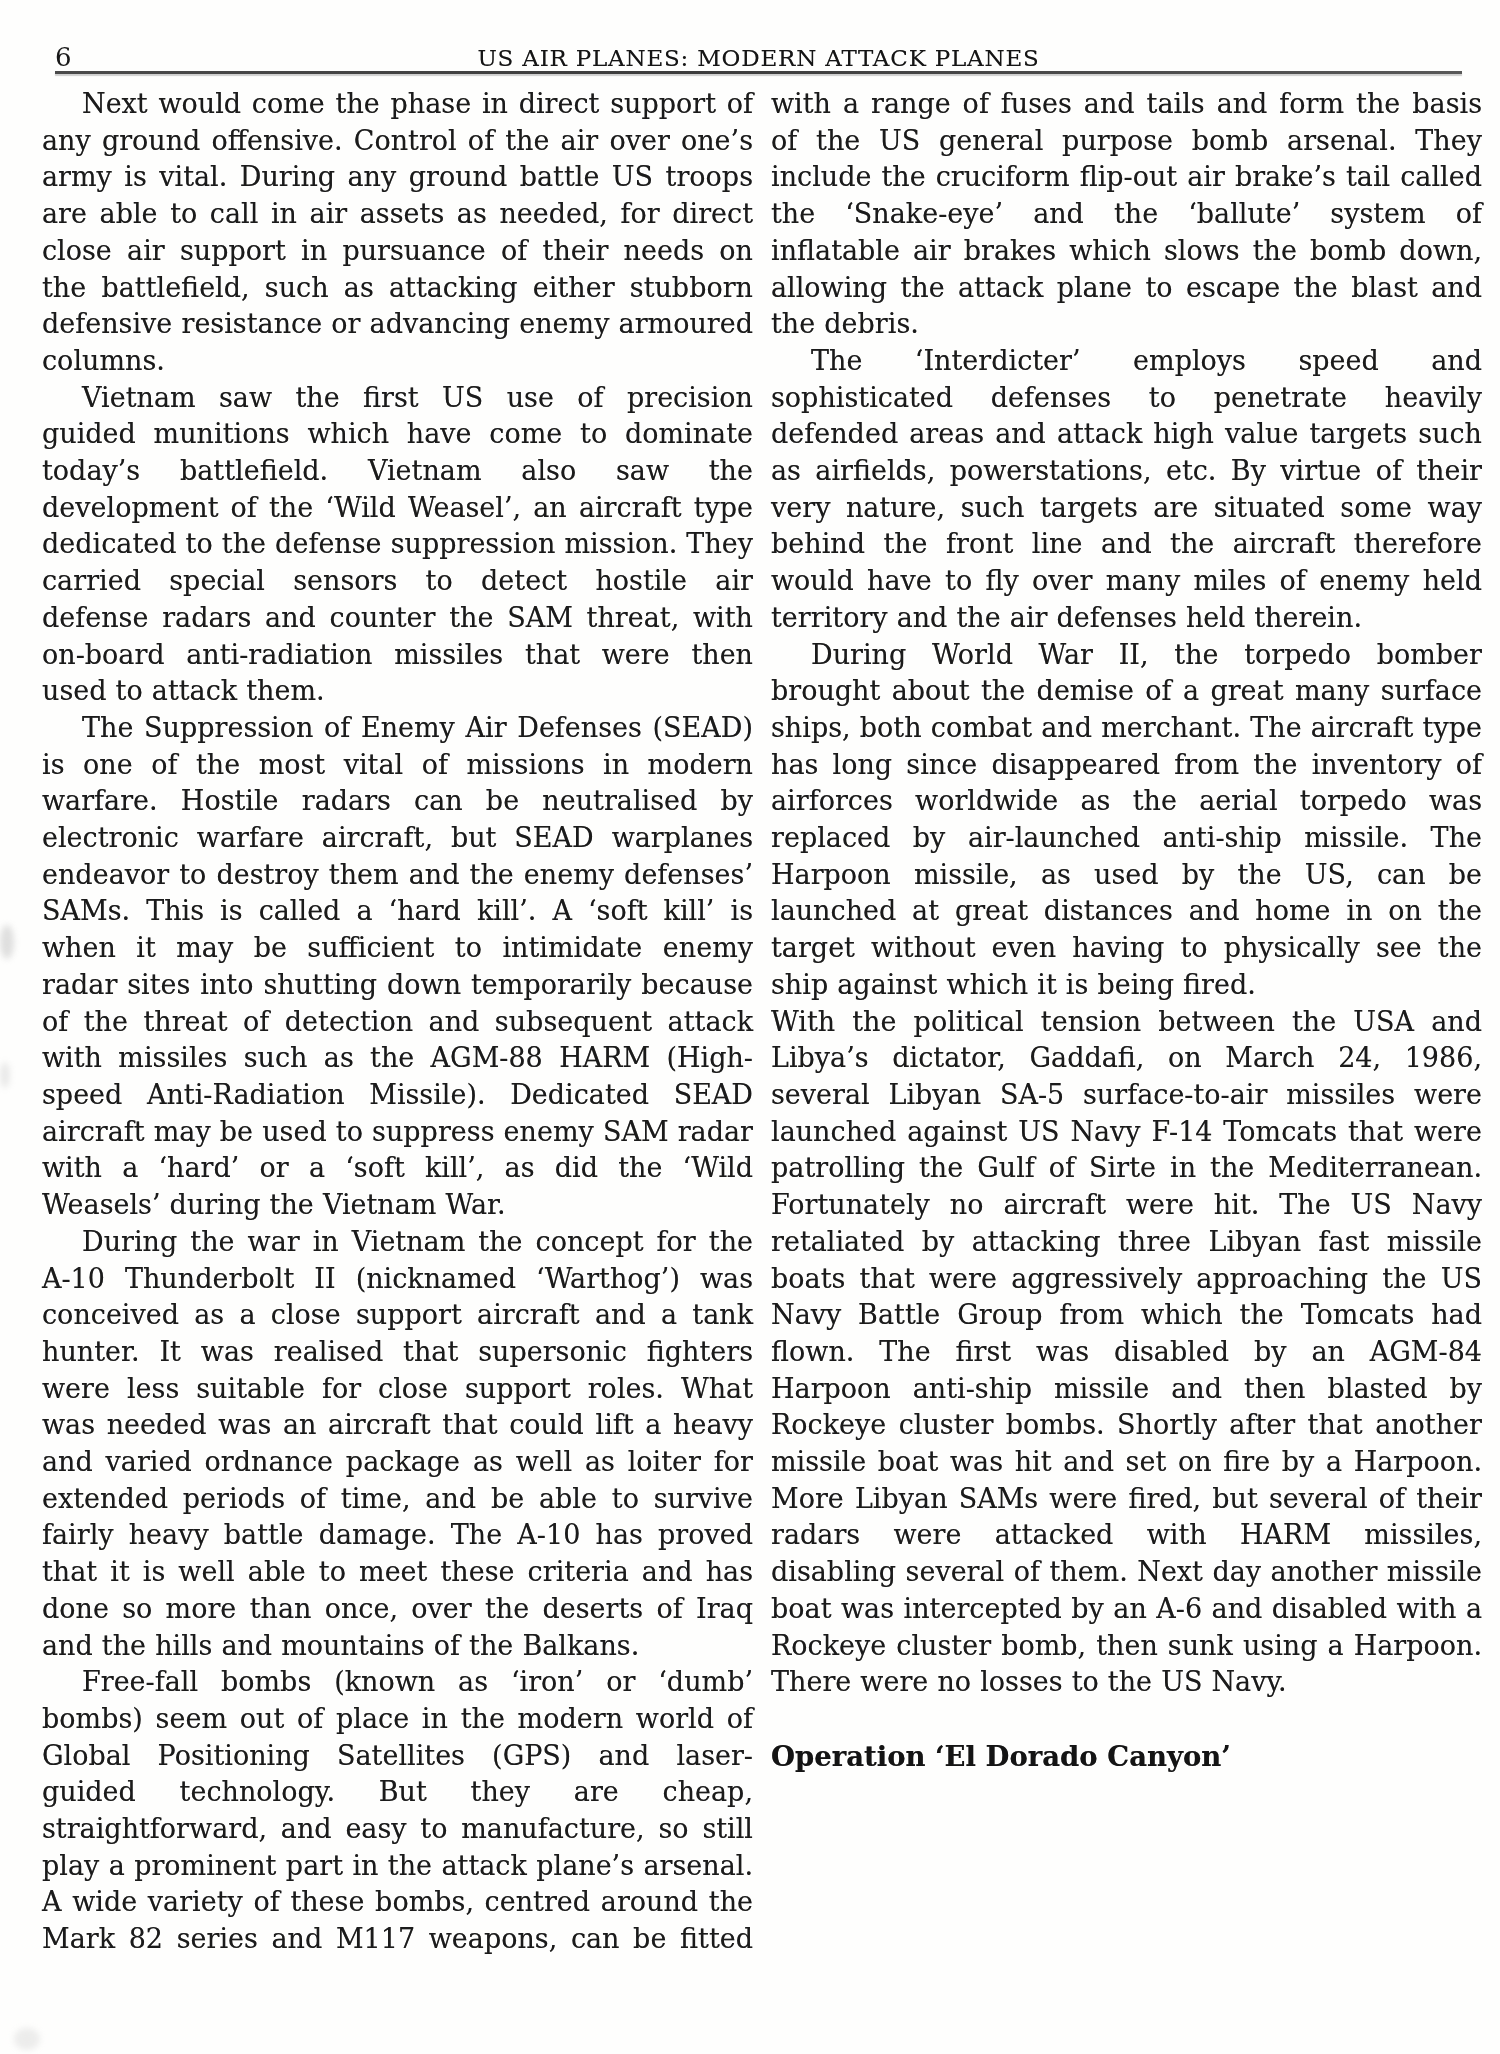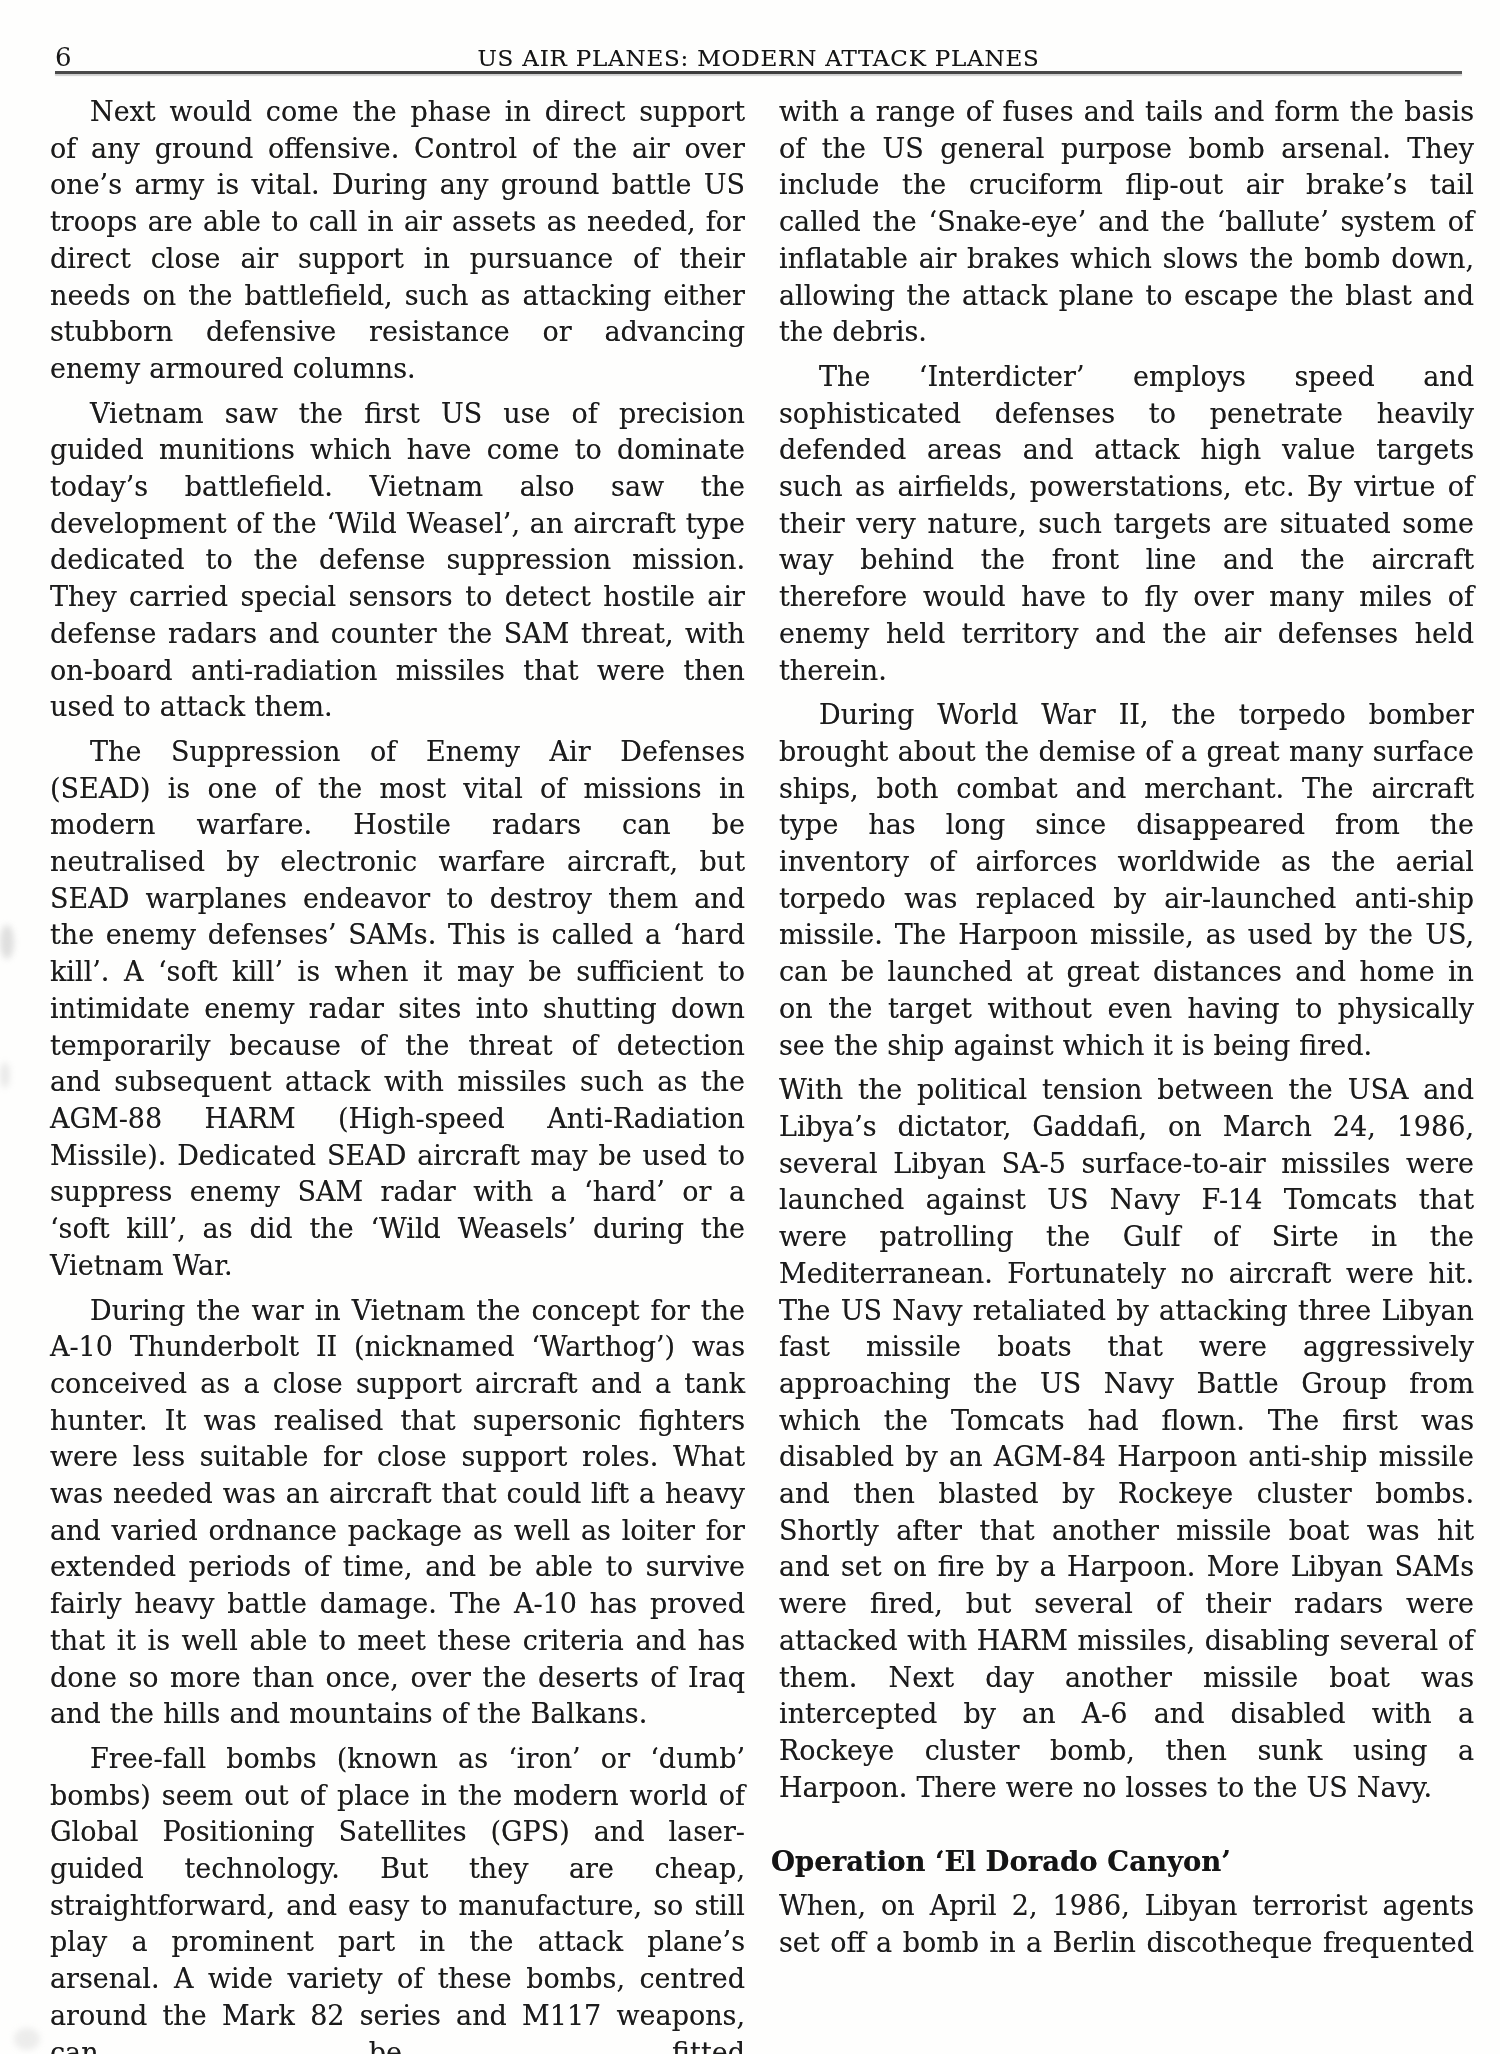--- a/index.html
+++ b/index.html
@@ -60,21 +60,21 @@
     left: 42px;
     width: 1440px;
     display: flex;
     gap: 18px;
   }
   .col {
     width: 711px;
     flex: 0 0 711px;
   }
   .col p {
-    margin: 8px;
+    margin: 0;
     font-size: 27px;
     line-height: 36.7px;
     text-align: justify;
     text-shadow: 0 0 0.5px rgba(10,10,10,0.5);
     word-spacing: 0.5px;
   }
   .col p.indent { text-indent: 40px; }
   .col p.cont { text-align-last: justify; }
   .heading {
     margin: 37px 0 0 0;
@@ -118,21 +118,20 @@
       <p class="indent">During the war in Vietnam the concept for the A-10 Thunderbolt II (nicknamed ‘Warthog’) was conceived as a close support aircraft and a tank hunter. It was realised that supersonic fighters were less suitable for close support roles. What was needed was an aircraft that could lift a heavy and varied ordnance package as well as loiter for extended periods of time, and be able to survive fairly heavy battle damage. The A-10 has proved that it is well able to meet these criteria and has done so more than once, over the deserts of Iraq and the hills and mountains of the Balkans.</p>
       <p class="indent cont">Free-fall bombs (known as ‘iron’ or ‘dumb’ bombs) seem out of place in the modern world of Global Positioning Satellites (GPS) and laser-guided technology. But they are cheap, straightforward, and easy to manufacture, so still play a prominent part in the attack plane’s arsenal. A wide variety of these bombs, centred around the Mark 82 series and M117 weapons, can be fitted</p>
     </div>
 
     <div class="col">
       <p>with a range of fuses and tails and form the basis of the US general purpose bomb arsenal. They include the cruciform flip-out air brake’s tail called the ‘Snake-eye’ and the ‘ballute’ system of inflatable air brakes which slows the bomb down, allowing the attack plane to escape the blast and the debris.</p>
       <p class="indent">The ‘Interdicter’ employs speed and sophisticated defenses to penetrate heavily defended areas and attack high value targets such as airfields, powerstations, etc. By virtue of their very nature, such targets are situated some way behind the front line and the aircraft therefore would have to fly over many miles of enemy held territory and the air defenses held therein.</p>
       <p class="indent">During World War II, the torpedo bomber brought about the demise of a great many surface ships, both combat and merchant. The aircraft type has long since disappeared from the inventory of airforces worldwide as the aerial torpedo was replaced by air-launched anti-ship missile. The Harpoon missile, as used by the US, can be launched at great distances and home in on the target without even having to physically see the ship against which it is being fired.</p>
       <p>With the political tension between the USA and Libya’s dictator, Gaddafi, on March 24, 1986, several Libyan SA-5 surface-to-air missiles were launched against US Navy F-14 Tomcats that were patrolling the Gulf of Sirte in the Mediterranean. Fortunately no aircraft were hit. The US Navy retaliated by attacking three Libyan fast missile boats that were aggressively approaching the US Navy Battle Group from which the Tomcats had flown. The first was disabled by an AGM-84 Harpoon anti-ship missile and then blasted by Rockeye cluster bombs. Shortly after that another missile boat was hit and set on fire by a Harpoon. More Libyan SAMs were fired, but several of their radars were attacked with HARM missiles, disabling several of them. Next day another missile boat was intercepted by an A-6 and disabled with a Rockeye cluster bomb, then sunk using a Harpoon. There were no losses to the US Navy.</p>
       <h2 class="heading">Operation ‘El Dorado Canyon’</h2>
-      <p class="cont">When, on April 2, 1986, Libyan terrorist agents set off a bomb in a Berlin discotheque frequented</p>
     </div>
 
   </div>
 
   <div class="smudge s1"></div>
   <div class="smudge s2"></div>
   <div class="smudge s3"></div>
 
 </div>
 

